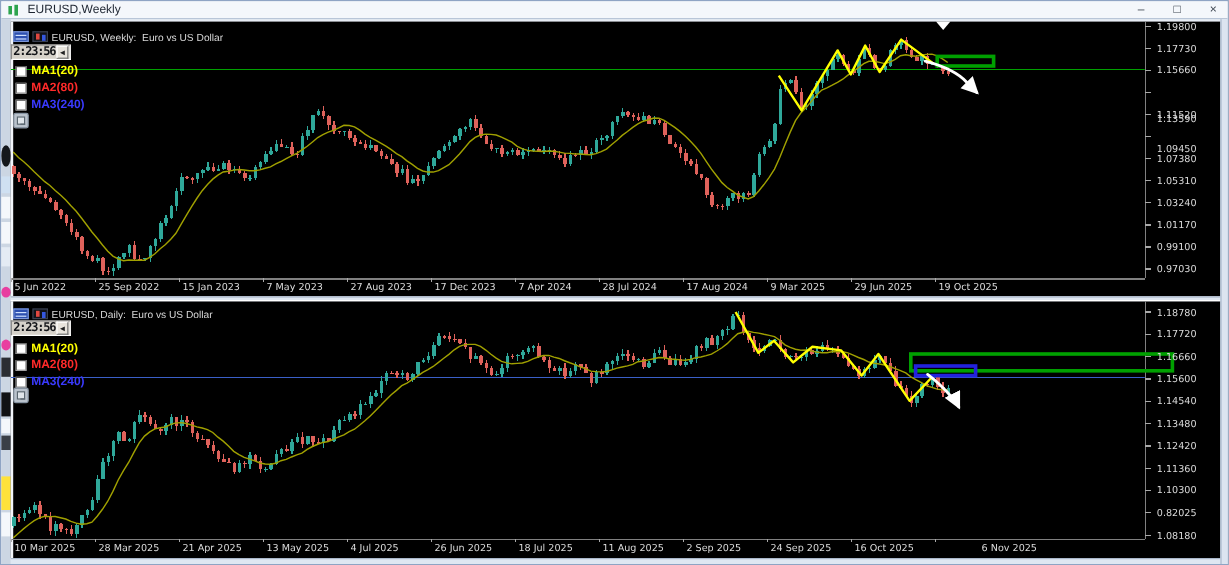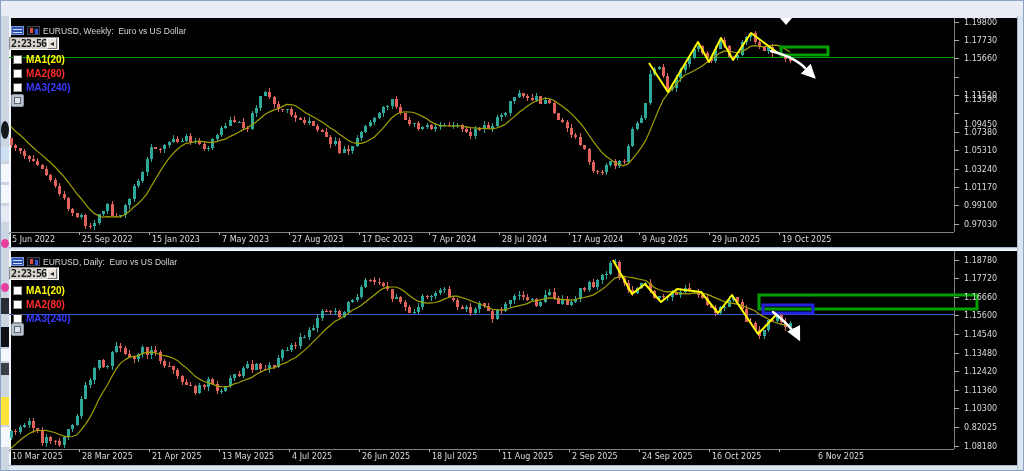--- a/index.html
+++ b/index.html
@@ -46,20 +46,32 @@
   .tool-icon:after{content:"";position:absolute;right:2px;bottom:2px;width:4px;height:1px;background:#5a6670;}
   .axis-label{position:absolute;font-family:"DejaVu Sans",sans-serif;font-size:8px;color:#dcdcdc;white-space:nowrap;z-index:4;}
   .axis-hit{position:absolute;z-index:3;}
   #labels{position:absolute;left:0;top:0;width:1024px;height:471px;pointer-events:none;}
 </style>
 </head>
 <body>
 
 <div class="window">
 
+  <div class="titlebar">
+    <span class="app-icon">
+        <span class="b1"></span>
+        <span class="b2"></span>
+      </span>
+    <span class="title">EURUSD,Weekly</span>
+    <span class="win-controls">
+      <span class="win-btn">–</span>
+      <span class="win-btn">□</span>
+      <span class="win-btn">×</span>
+    </span>
+  </div>
 
   <div class="leftstrip" id="leftstrip">
       <div class="it" style="top: 105px; height: 18px; background: rgb(21, 24, 28); border-radius: 50%;"></div>
       <div class="it" style="top: 131px; height: 14px; background: rgb(207, 224, 242);"></div>
       <div class="it" style="top: 148px; height: 18px; background: rgb(244, 247, 251);"></div>
       <div class="it" style="top: 169px; height: 18px; background: rgb(244, 247, 251);"></div>
       <div class="it" style="top: 190px; height: 16px; background: rgb(228, 235, 244);"></div>
       <div class="it" style="top: 223px; height: 9px; background: rgb(232, 62, 160); border-radius: 50%;"></div>
       <div class="it" style="top: 267px; height: 9px; background: rgb(232, 62, 160); border-radius: 50%;"></div>
       <div class="it" style="top: 282px; height: 16px; background: rgb(42, 45, 51);"></div>
@@ -939,21 +951,21 @@
       <span class="axis-label" style="left: 963px; top: 218.68px;">0.97030</span>
       <span class="axis-label" style="left: 11px; top: 234px;">5 Jun 2022</span>
       <span class="axis-label" style="left: 81px; top: 234px;">25 Sep 2022</span>
       <span class="axis-label" style="left: 151px; top: 234px;">15 Jan 2023</span>
       <span class="axis-label" style="left: 221px; top: 234px;">7 May 2023</span>
       <span class="axis-label" style="left: 291px; top: 234px;">27 Aug 2023</span>
       <span class="axis-label" style="left: 361px; top: 234px;">17 Dec 2023</span>
       <span class="axis-label" style="left: 431px; top: 234px;">7 Apr 2024</span>
       <span class="axis-label" style="left: 501px; top: 234px;">28 Jul 2024</span>
       <span class="axis-label" style="left: 571px; top: 234px;">17 Aug 2024</span>
-      <span class="axis-label" style="left: 641px; top: 234px;">9 Aug 2025</span>
+      <span class="axis-label" style="left: 641px; top: 234px;">9 Mar 2025</span>
       <span class="axis-label" style="left: 711px; top: 234px;">29 Jun 2025</span>
       <span class="axis-label" style="left: 781px; top: 234px;">19 Oct 2025</span>
       <span class="axis-label" style="left: 963px; top: 254.5px;">1.18780</span>
       <span class="axis-label" style="left: 963px; top: 273.1px;">1.17720</span>
       <span class="axis-label" style="left: 963px; top: 291.7px;">1.16660</span>
       <span class="axis-label" style="left: 963px; top: 310.3px;">1.15600</span>
       <span class="axis-label" style="left: 963px; top: 328.9px;">1.14540</span>
       <span class="axis-label" style="left: 963px; top: 347.5px;">1.13480</span>
       <span class="axis-label" style="left: 963px; top: 366.1px;">1.12420</span>
       <span class="axis-label" style="left: 963px; top: 384.7px;">1.11360</span>

